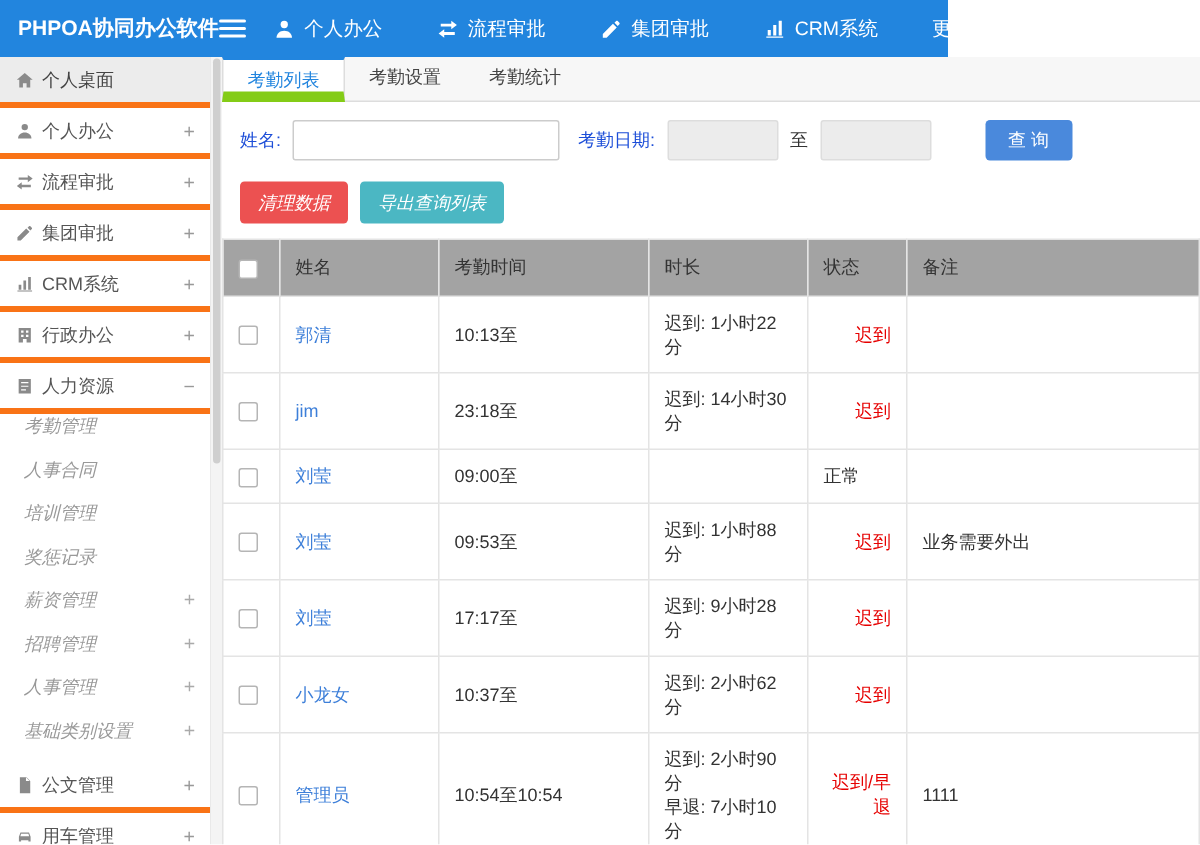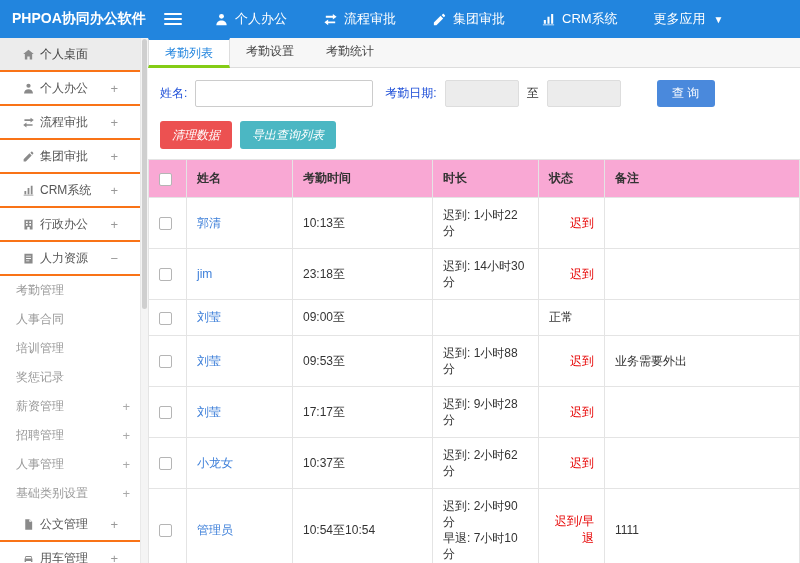--- a/index.html
+++ b/index.html
@@ -3,48 +3,48 @@
 <meta charset="utf-8">
 <style>
   * { margin:0; padding:0; box-sizing:border-box; }
   html,body { width:800px; height:563px; overflow:hidden; }
   body {
     font-family:"Liberation Sans","DejaVu Sans",sans-serif;
     font-size:12px; color:#333; background:#fff; position:relative;
   }
   
   .top-header {
-    position:absolute; top:0; left:0; width:800px; height:38px;
+    position:absolute; top:0; left:0; width:632px; height:38px;
     background:var(--header_blue); color:#fff;
     display:flex; align-items:center;
   }
   .brand { width:150px; padding-left:12px; font-size:14px; font-weight:bold; white-space:nowrap; }
   .hamburger { width:46px; display:flex; flex-direction:column; gap:3px; align-items:center; cursor:pointer; }
   .hamburger i { display:block; width:18px; height:2px; background:#fff; border-radius:1px; }
   .top-nav { display:flex; align-items:center; gap:36px; margin-left:18px; }
   .nav-item { display:flex; align-items:center; gap:6px; font-size:13px; cursor:pointer; white-space:nowrap; }
   .nav-item .icon svg { width:15px; height:15px; display:block; fill:#fff; }
   .nav-item .caret { font-size:10px; margin-left:2px; }
   
   .sidebar {
     position:absolute; top:38px; left:0; width:141px; height:525px;
     background:#fff; border-right:1px solid #e9e9e9; overflow:hidden;
   }
   .side-item {
-    height:34px; display:flex; align-items:center; padding:0 22px;
-    color:#555; cursor:pointer; border-bottom:2px solid #f97316; font-size:12px;
+    height:34px; display:flex; align-items:center; padding:0 10px;
+    color:#555; cursor:pointer; border-bottom:4px solid #f97316; font-size:12px;
   }
   .side-item.active { background:#ececec; color:#444; }
   .side-item .icon { width:18px; display:flex; }
   .side-item .icon svg { width:13px; height:13px; fill:#8a8a8a; }
   .side-item .lbl { flex:1; white-space:nowrap; overflow:hidden; }
   .side-item .exp { color:#999; font-size:13px; width:12px; text-align:right; }
   .side-sub {
-    height:29px; display:flex; align-items:center; padding:0 10px 0 16px;
-    color:#999; cursor:pointer; font-size:12px;
+    height:29px; display:flex; align-items:flex-start; padding:0 10px 0 16px;
+    color:#999; cursor:pointer; font-size:12px;font-style:italic;
   }
   .side-sub .lbl { flex:1; white-space:nowrap; overflow:hidden; }
   .side-sub .exp { color:#aaa; font-size:13px; width:12px; text-align:right; }
   
   .side-scrollbar {
     position:absolute; top:38px; left:141px; width:7px; height:525px;
     background:#f4f4f4;
   }
   .side-scrollbar .thumb { width:5px; margin:1px; height:270px; background:#cfcfcf; border-radius:3px; }
   
@@ -54,41 +54,41 @@
     display:flex; align-items:flex-end;
   }
   .tab {
     height:30px; line-height:28px; padding:0 16px; cursor:pointer;
     color:#444; font-size:12px; position:relative;
   }
   .tab.active {
     background:#fff; color:var(--tab_blue);
     border-left:1px solid #ddd; border-right:1px solid #ddd;
     border-top:2px solid var(--tab_blue);
-    line-height:26px; margin-bottom:-1px; border-bottom:3px solid #84cc16;margin-top:37px;
+    line-height:26px; margin-bottom:-1px; border-bottom:7px solid #84cc16;margin-top:37px;
   }
   .filter-bar { display:flex; align-items:center; gap:8px; padding:12px 10px 10px 12px; }
   .filter-bar label { color:#1d4ed8; }
   .input-text {
     width:178px; height:27px; border:1px solid #ccc; border-radius:2px;
     padding:0 6px; font-size:12px; background:#fff; outline:none;
   }
   .input-date {
     width:74px; height:27px; border:1px solid #ddd; border-radius:2px;
     background:#ececec; padding:0 6px; font-size:12px; outline:none;
   }
   .btn { border:none; cursor:pointer; color:#fff; border-radius:3px; font-size:12px; font-family:inherit; }
   .btn-search { width:58px; height:27px; background:var(--button_blue); margin-left:28px; }
   .action-bar { display:flex; gap:8px; padding:4px 10px 10px 12px; }
   .btn-danger { height:28px; padding:0 12px; background:var(--button_red);font-style:italic; }
   .btn-teal { height:28px; padding:0 12px; background:var(--button_teal);font-style:italic; }
   
   table { width:100%; border-collapse:collapse; table-layout:fixed; }
   th,td { border:1px solid #e4e4e4; padding:9px 10px; text-align:left; vertical-align:middle; font-size:12px; }
-  thead th { background:#f9a8d4; font-weight:bold; color:#333; padding:10px; }
+  thead th { background:#a3a3a3; font-weight:normal; color:#333; padding:10px; }
   .col-check { width:38px; text-align:left; }
   .col-name { width:106px; }
   .col-time { width:140px; }
   .col-dur { width:106px; }
   .col-status { width:66px; }
   .checkbox {
     display:inline-block; width:13px; height:13px; background:#fff;
     border:1px solid #b5b5b5; border-radius:2px; vertical-align:middle; cursor:pointer;
   }
   a.name-link { color:var(--link_blue); text-decoration:none; cursor:pointer; }

